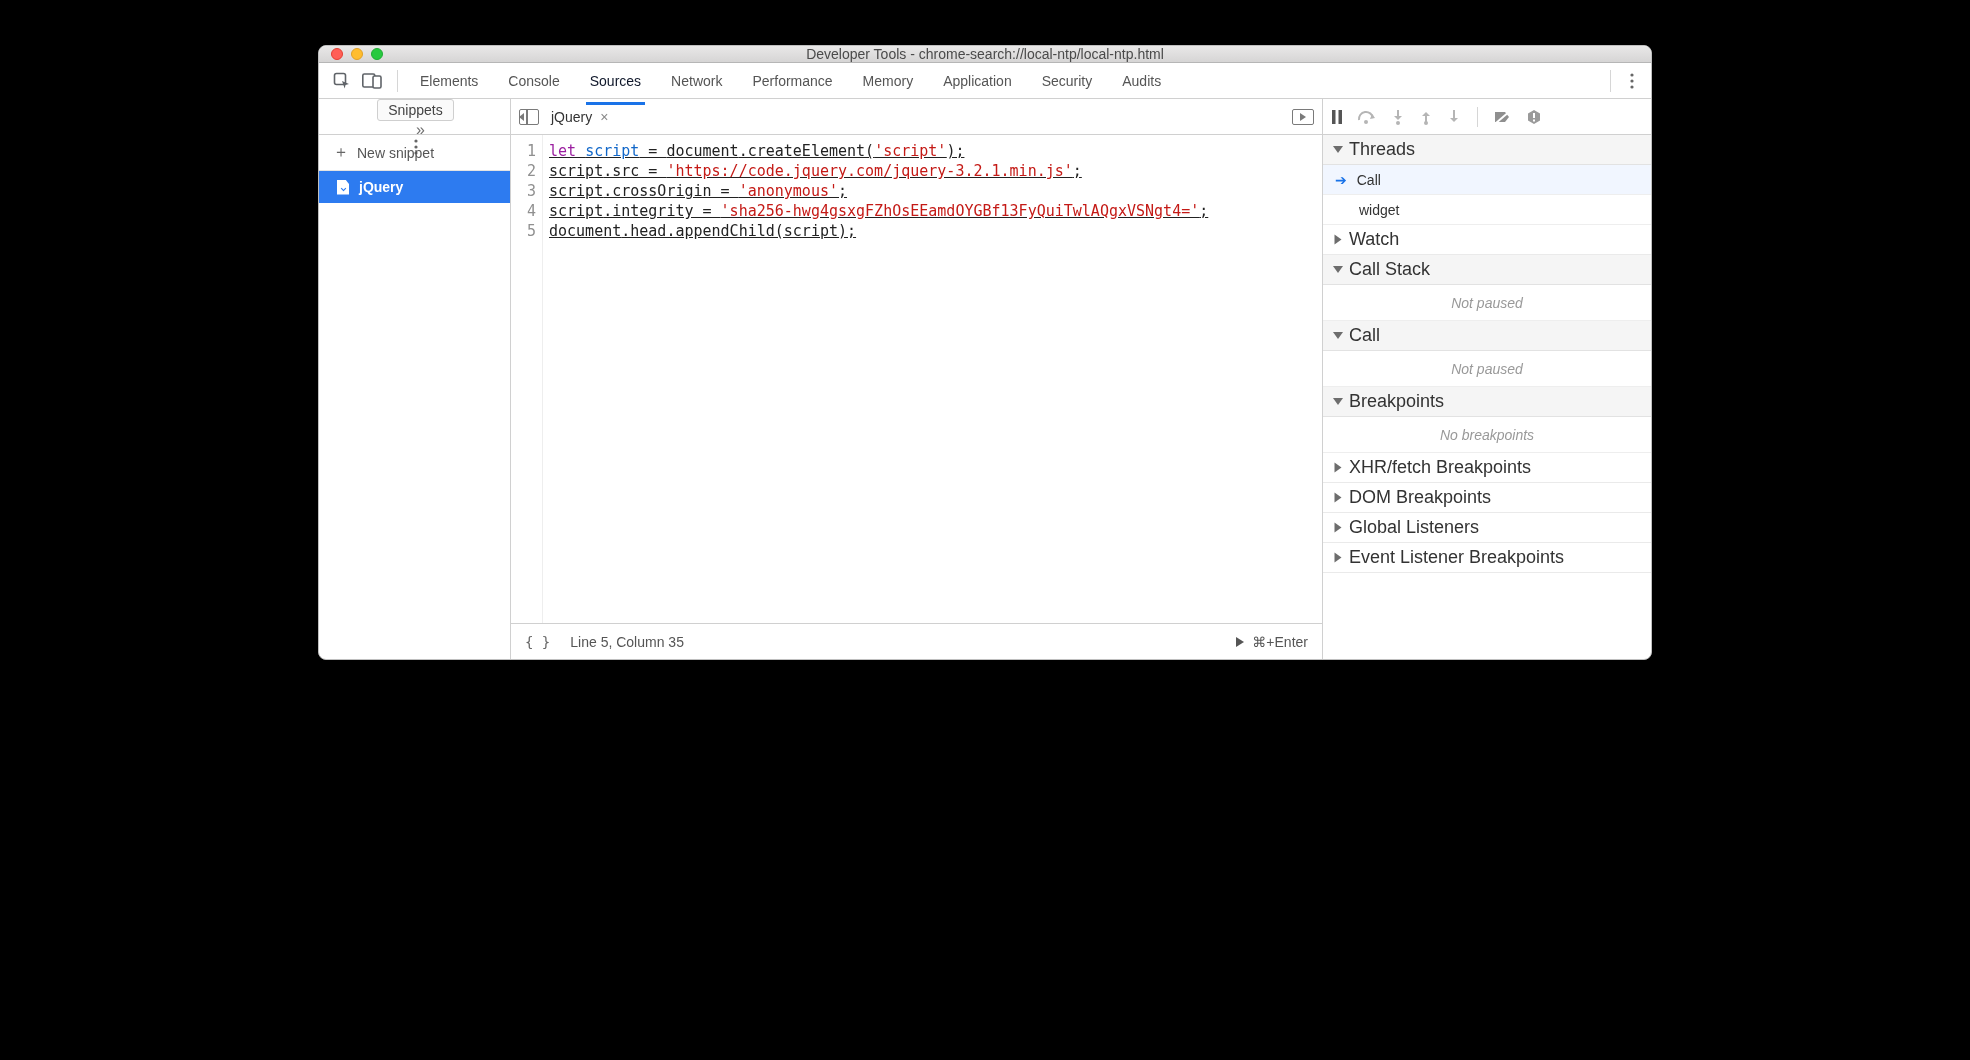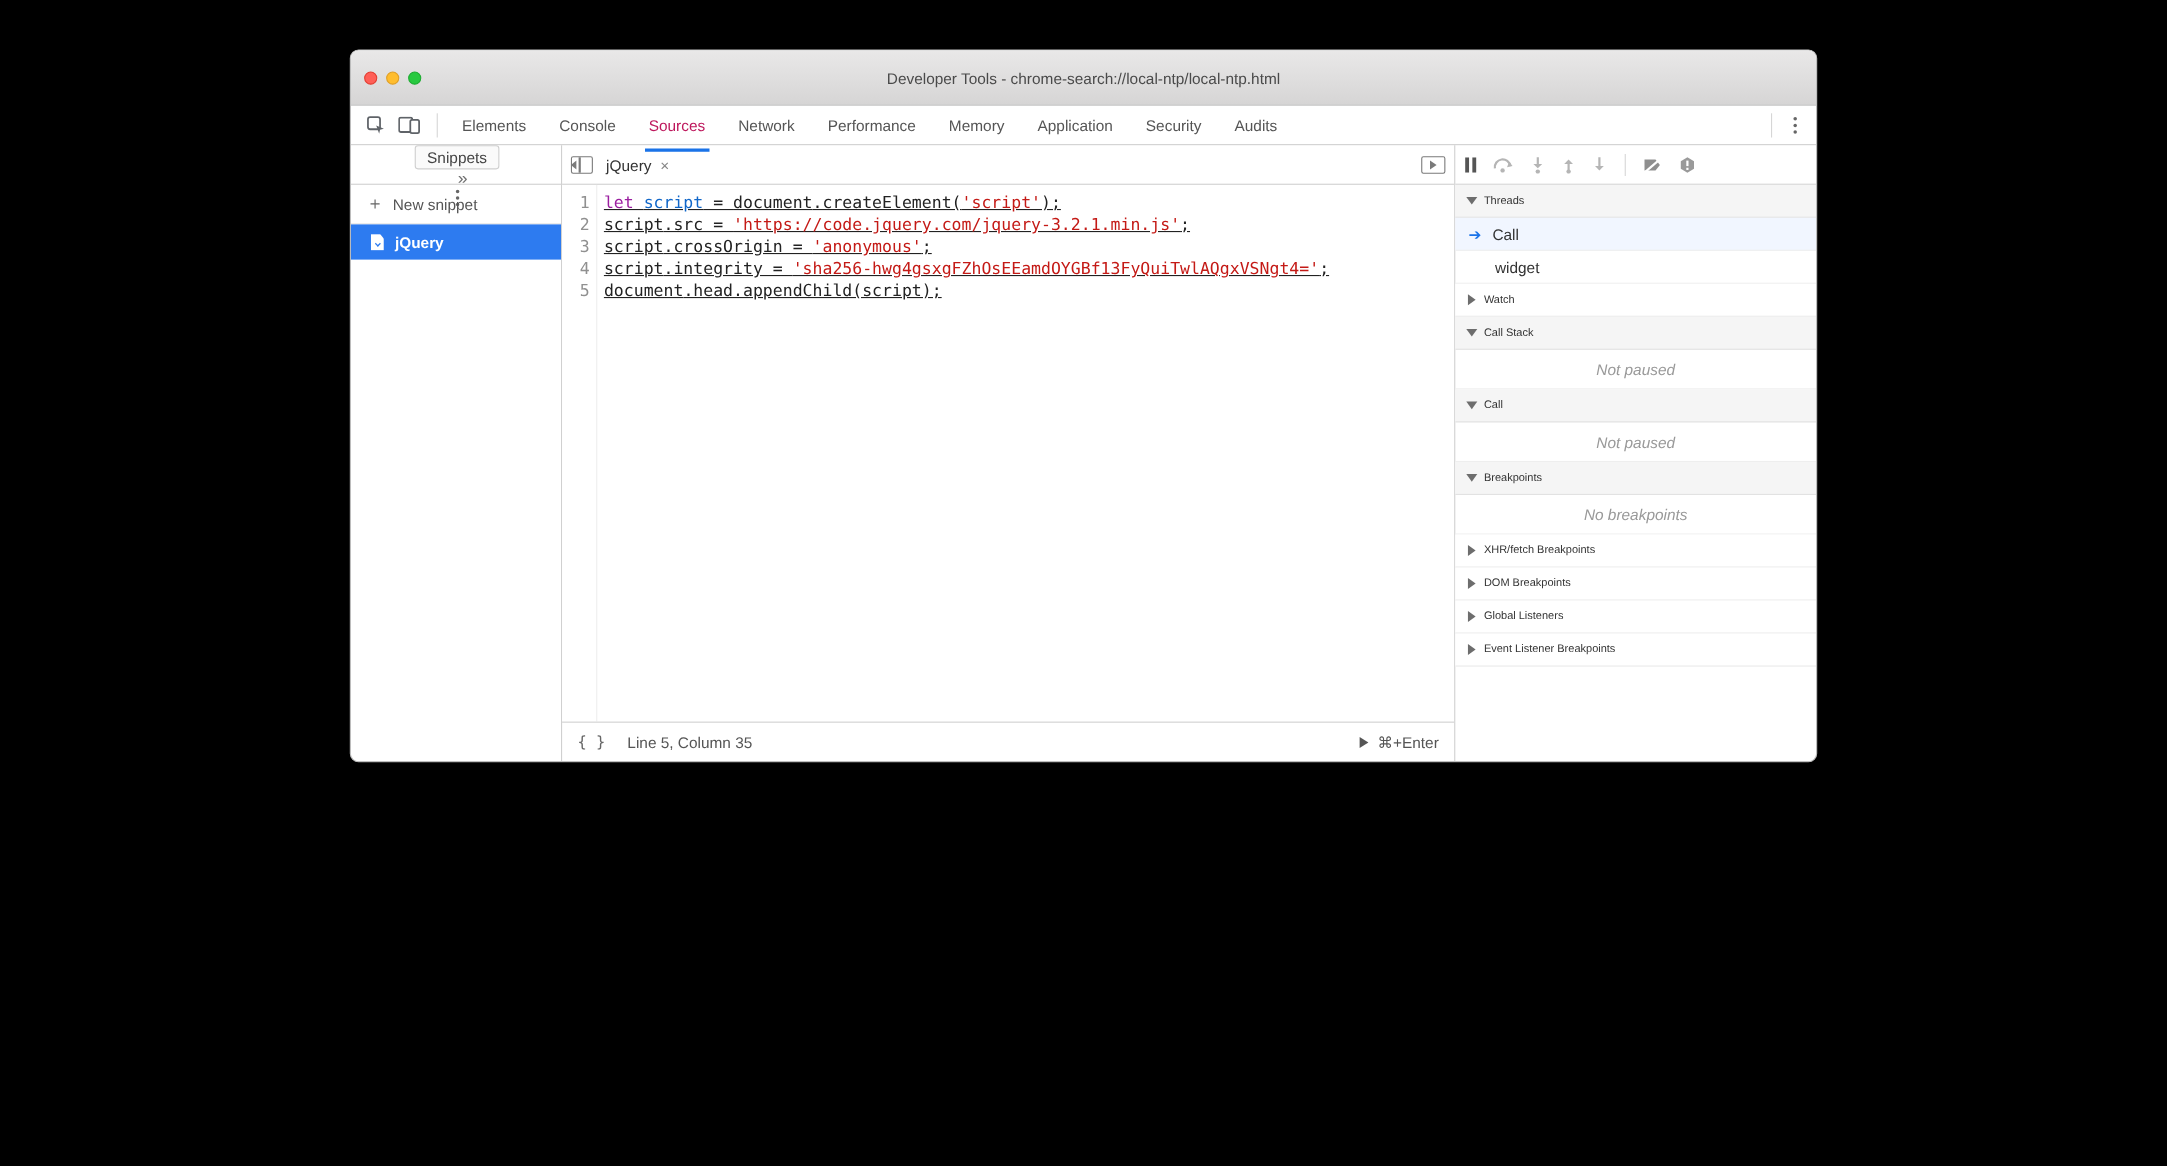--- a/index.html
+++ b/index.html
@@ -17,21 +17,21 @@
     width:1334px;
     margin-top:45px;
     background:#fff;
     border-radius:8px;
     overflow:hidden;
     border:1px solid #bfbfbf;
     box-shadow: 0 15px 45px rgba(0,0,0,0.5);
   }
   
   .titlebar {
-    height:50px;
+    height:17px;
     background: linear-gradient(#e9e8e8,#d6d5d5);
     border-bottom:1px solid #b6b6b6;
     display:flex;
     align-items:center;
     position:relative;
   }
   .traffic { display:flex; gap:8px; padding-left:12px; }
   .tl { width:12px; height:12px; border-radius:50%; }
   .tl.red { background:#ff5f57; border:1px solid #e33e32;}
   .tl.yellow{ background:#ffbd2e; border:1px solid #e0a027;}
@@ -47,21 +47,21 @@
     border-bottom:1px solid #d0d0d0;
     display:flex;
     align-items:center;
     padding:0 6px 0 10px;
     color:#555;
   }
   .tabstrip .iconbtn { width:26px; height:26px; display:inline-flex; align-items:center; justify-content:center; color:#5a5a5a; margin-right:4px;}
   .tabstrip .sep { width:1px; height:22px; background:#d6d6d6; margin:0 8px;}
   .tabs { display:flex; gap:22px; margin-left:10px; flex:1;}
   .tab { height:49px; display:flex; align-items:center; color:#555; padding:0 4px;}
-  .tab.active { color:#be185d; box-shadow: inset 0 -3px 0 #1a73e8; }
+  .tab.active { color:#0f172a; box-shadow: inset 0 -3px 0 #1a73e8; }
   .vdots{ width:26px; display:flex; align-items:center; justify-content:center; height:26px; color:#666;}
   
   .main { display:flex; height:560px; }
   .col-left { width:192px; border-right:1px solid #d0d0d0; display:flex; flex-direction:column;}
   .col-mid  { flex:1; display:flex; flex-direction:column; border-right:1px solid #d0d0d0;}
   .col-right{ width:328px; display:flex; flex-direction:column;}
   
   .left-head {
     height:36px; border-bottom:1px solid #d0d0d0;
     display:flex; align-items:center; padding:0 6px 0 8px;flex-direction:column;
@@ -113,21 +113,21 @@
   }
   .braces{ font-family:Menlo,monospace; color:#666; margin-right:20px;}
   .runtxt{ margin-left:auto; display:flex; align-items:center; gap:8px; color:#555;}
   .runtxt .tri{width:0;height:0;border-top:5px solid transparent;border-bottom:5px solid transparent;border-left:8px solid #555;}
   
   .dbg-toolbar{
     height:36px;border-bottom:1px solid #d0d0d0;display:flex;align-items:center;padding:0 8px;gap:14px;color:#8b8b8b;
   }
   .dbg-toolbar .sep2{width:1px;height:20px;background:#d6d6d6;margin:0 2px;}
   .sect-head{
-    height:30px;border-bottom:1px solid #e2e2e2;display:flex;align-items:center;padding:0 10px;gap:6px;background:#f5f5f5;color:#333;font-size:10px;
+    height:30px;border-bottom:1px solid #e2e2e2;display:flex;align-items:center;padding:0 10px;gap:6px;background:#f5f5f5;color:#333;font-size:18px;
   }
   .sect-head.collapsed .tri{transform:rotate(-90deg);}
   .sect-head .tri{width:0;height:0;border-left:5px solid transparent;border-right:5px solid transparent;border-top:7px solid #6d6d6d;}
   .sect-head.simple{background:#fff;border-bottom:1px solid #eaeaea;}
   .sect-body{padding:0;}
   .thread-row{height:30px;display:flex;align-items:center;padding-left:12px;border-bottom:1px solid #eee;color:#333;}
   .thread-row.sel{background:#f1f6ff;}
   .thread-row .arrow{color:#1a73e8;margin-right:10px;font-size:14px;}
   .placeholder{height:36px;display:flex;align-items:center;justify-content:center;color:#999;font-style:italic;border-bottom:1px solid #eee;}
   svg{display:block;}

